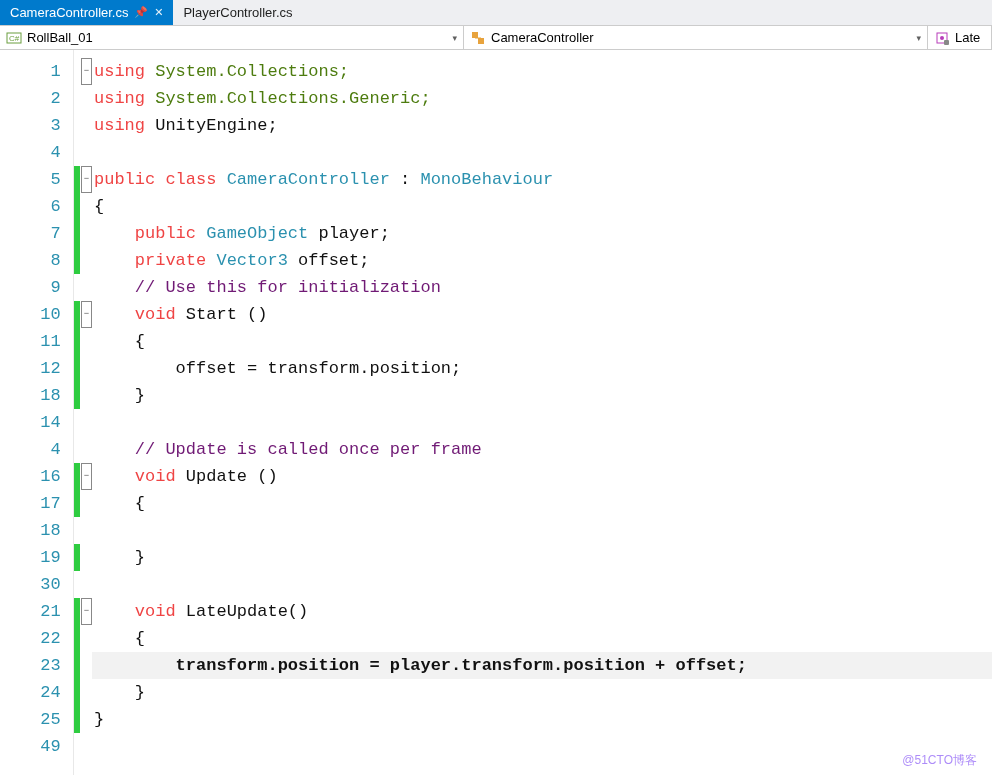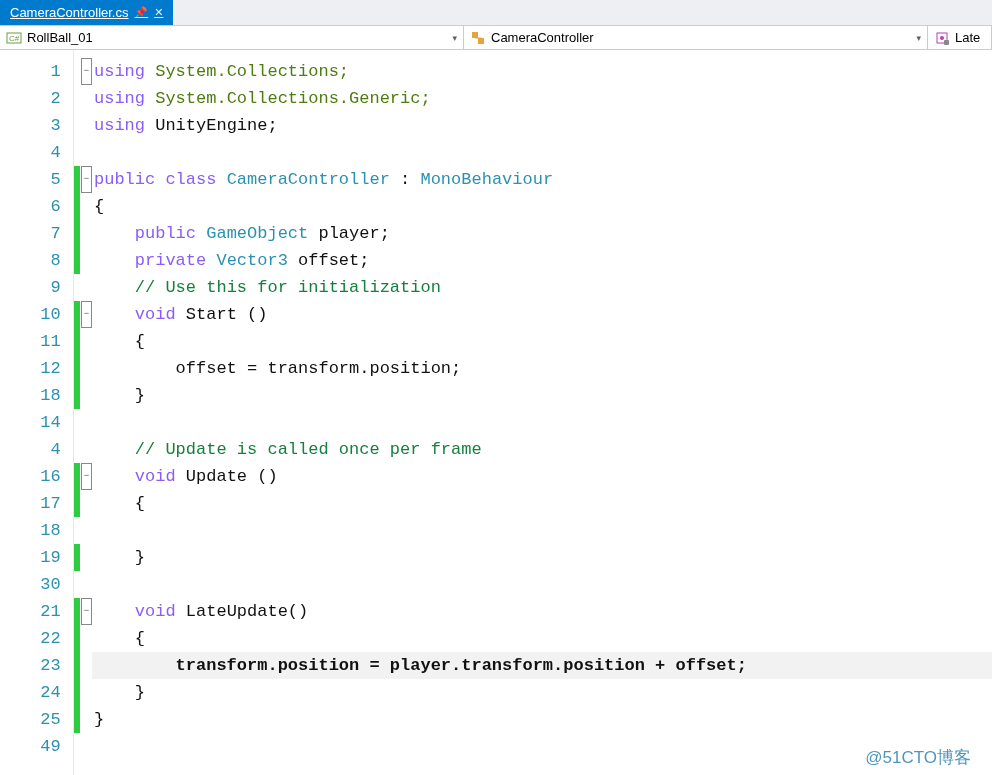--- a/index.html
+++ b/index.html
@@ -20,21 +20,20 @@
   font-family: 'Segoe UI', Tahoma, sans-serif;
   font-size: 13px;
 }
 .tab {
   display: flex;
   align-items: center;
   padding: 0 10px;
   gap: 6px;
   cursor: pointer;
   color: #1e1e1e;
-  text-decoration: underline;
 }
 .tab.active {
   background: #007acc;
   color: #fff;
 }
 .tab-pin, .tab-close {
   font-size: 11px;
   opacity: 0.9;
 }
 .context-bar {
@@ -121,42 +120,45 @@
   color: #111;
 }
 .code div { line-height: 27px; height: 27px; }
 .code .highlight-line {
   background: #f2f2f2;
   margin-left: -2px;
   padding-left: 2px;
   width: 900px;
   font-weight: bold;
 }
-.kw { color: #8b5cf6; }
+.kw { color: #ef4444; }
 .type { color: #2b91af; }
-.cm { color: #15803d; }
+.cm { color: #701a75; }
 .dim { color: #4d7c0f; }
 .watermark {
   position: absolute;
-  right: 21px;
+  right: 15px;
   bottom: 6px;
-  color: #0369a1;
+  color: #8b5cf6;
   font-family: 'Segoe UI', sans-serif;
-  font-size: 17px;
+  font-size: 12px;
   opacity: 0.7;
 }
 </style>
 </head>
 <body>
 
 <div class="tab-strip">
   <div class="tab active">
     <span>CameraController.cs</span>
     <span class="tab-pin">📌</span>
     <span class="tab-close">✕</span>
+  </div>
+  <div class="tab">
+    <span>PlayerController.cs</span>
   </div>
 </div>
 
 <div class="context-bar">
   <div class="context-item project">
     <span class="context-icon">
       <svg width="16" height="16" viewBox="0 0 16 16">
           <rect x="1" y="3" width="14" height="10" fill="#fff" stroke="#6a9e3e"></rect>
           <text x="3" y="11" font-size="8" fill="#6a9e3e">C#</text>
         </svg>

